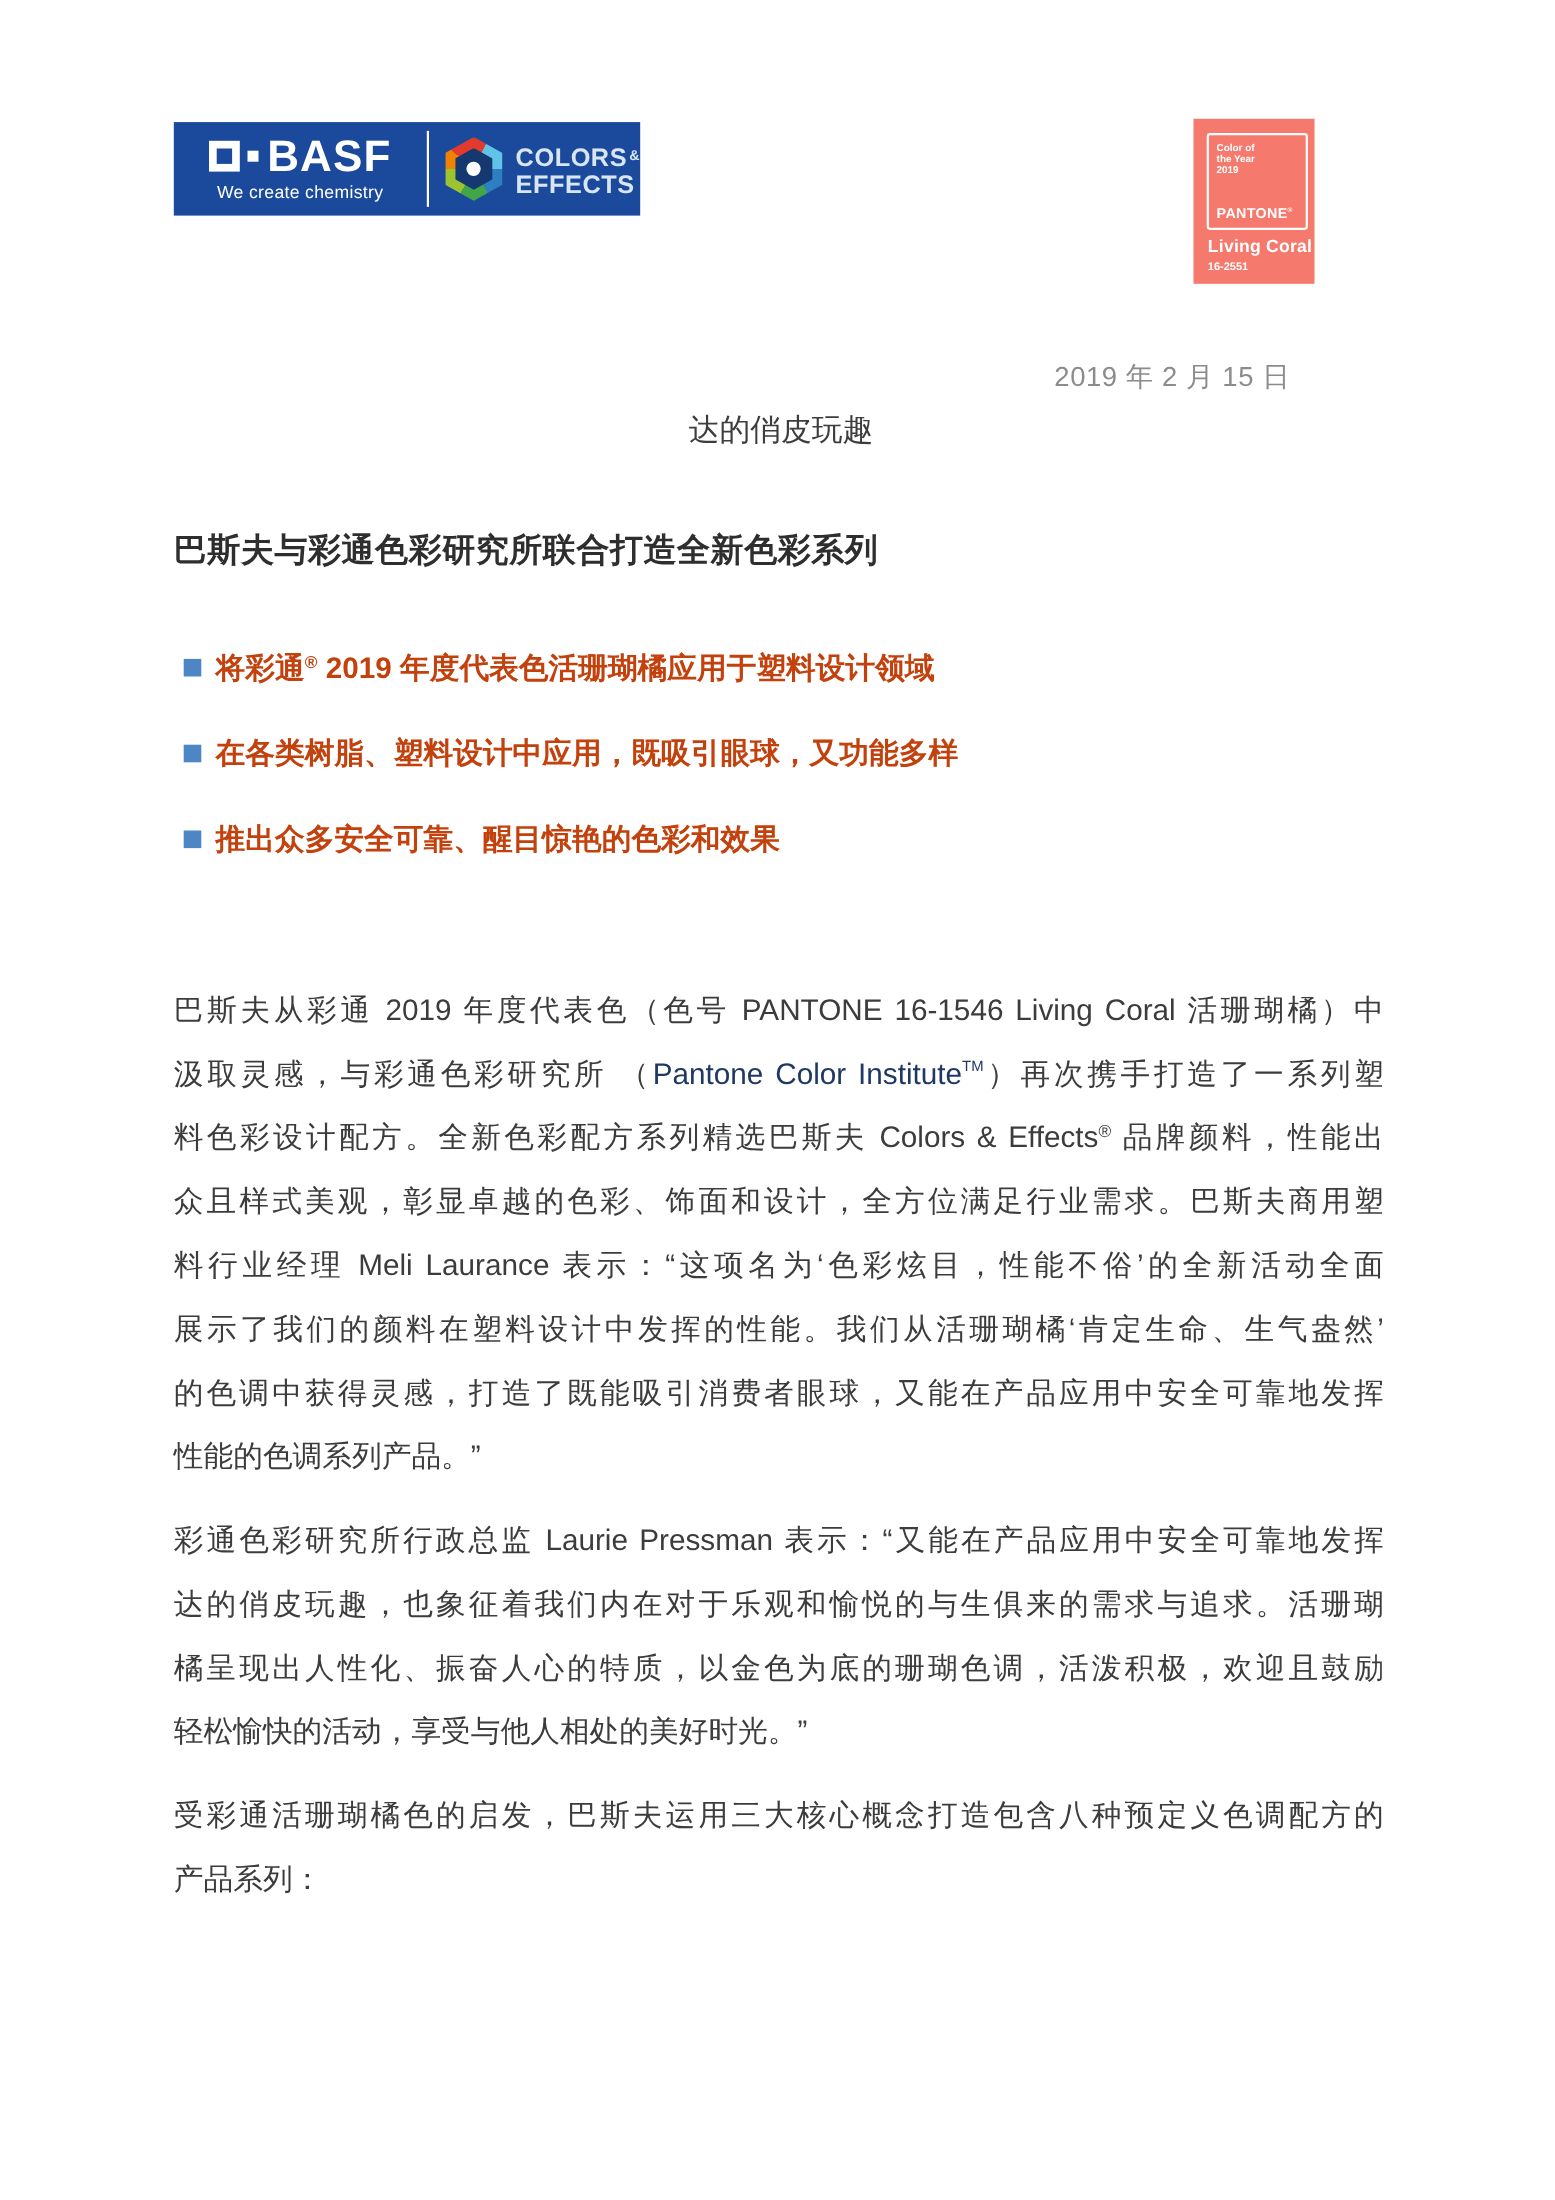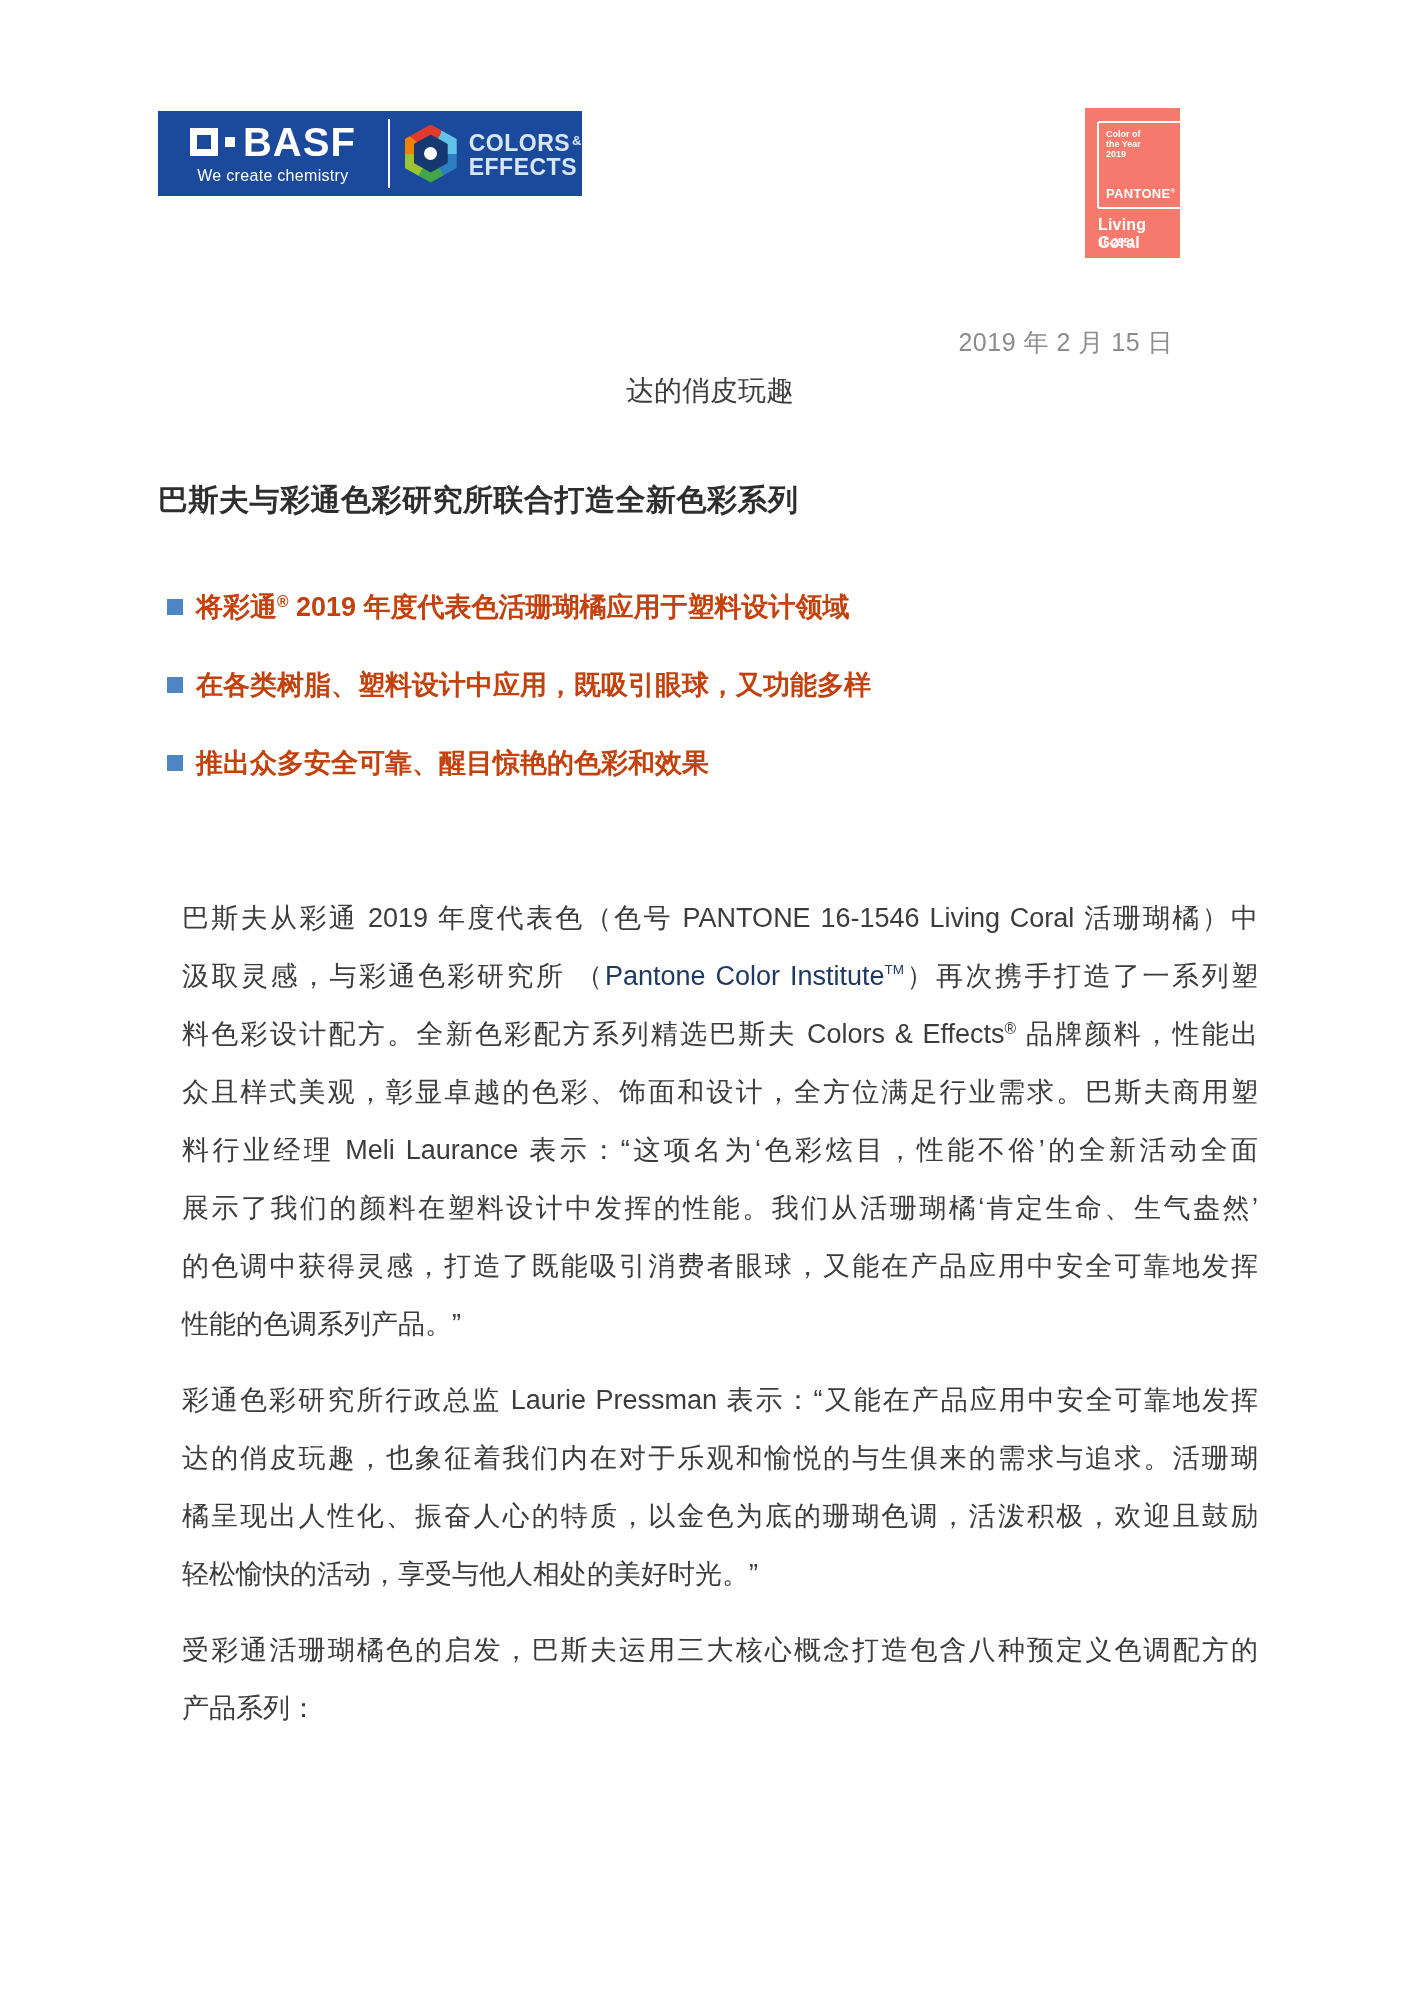--- a/index.html
+++ b/index.html
@@ -51,21 +51,21 @@
     margin:-6.5px 0 0 -6.5px; border-radius:50%; background:#fff;
   }
   .ce-text {
     margin-left:12px; color:#d8e6f3; font-weight:bold;
     font-size:23px; line-height:24px; letter-spacing:.5px;
   }
   .ce-amp { font-size:13px; vertical-align:6px; margin-left:2px; }
 
   
   .pantone {
-    position:absolute; left:1085px; top:108px; width:95px; height:150px;
+    position:absolute; left:1085px; top:108px; width:110px; height:150px;
     background:var(--coral,#f5796d); color:#fff;
   }
   .pantone-box {
     position:absolute; left:12px; top:13px; width:88px; height:84px;
     border:2px solid #ffffff; border-radius:3px;
   }
   .pantone-coty {
     position:absolute; left:7px; top:6px;
     font-size:9px; line-height:10px; font-weight:bold;
   }
@@ -105,21 +105,21 @@
   }
   .bullet-square {
     flex:0 0 auto; width:16px; height:16px; margin:9px 13px 0 9px;
     background:var(--bullet-blue,#4e86c5);
   }
   .body-text {
     position:absolute; left:158px; top:889px; width:1100px;
     font-size:27px; line-height:58px; color:#3c3c3c;
   }
   .para { margin:0 0 18px 0; }
-  .line { white-space:normal;margin-left:24px; }
+  .line { white-space:normal; }
   .line.just { text-align:justify; text-align-last:justify; }
   .body-text sup, .bullet-text sup { font-size:58%; line-height:0; vertical-align:9px; }
   sup.tm { font-size:50%; vertical-align:11px; letter-spacing:0; }
   .hl { color:var(--hl,#1f3864); }
 </style>
 </head>
 <body>
 
 <div class="page">
 

